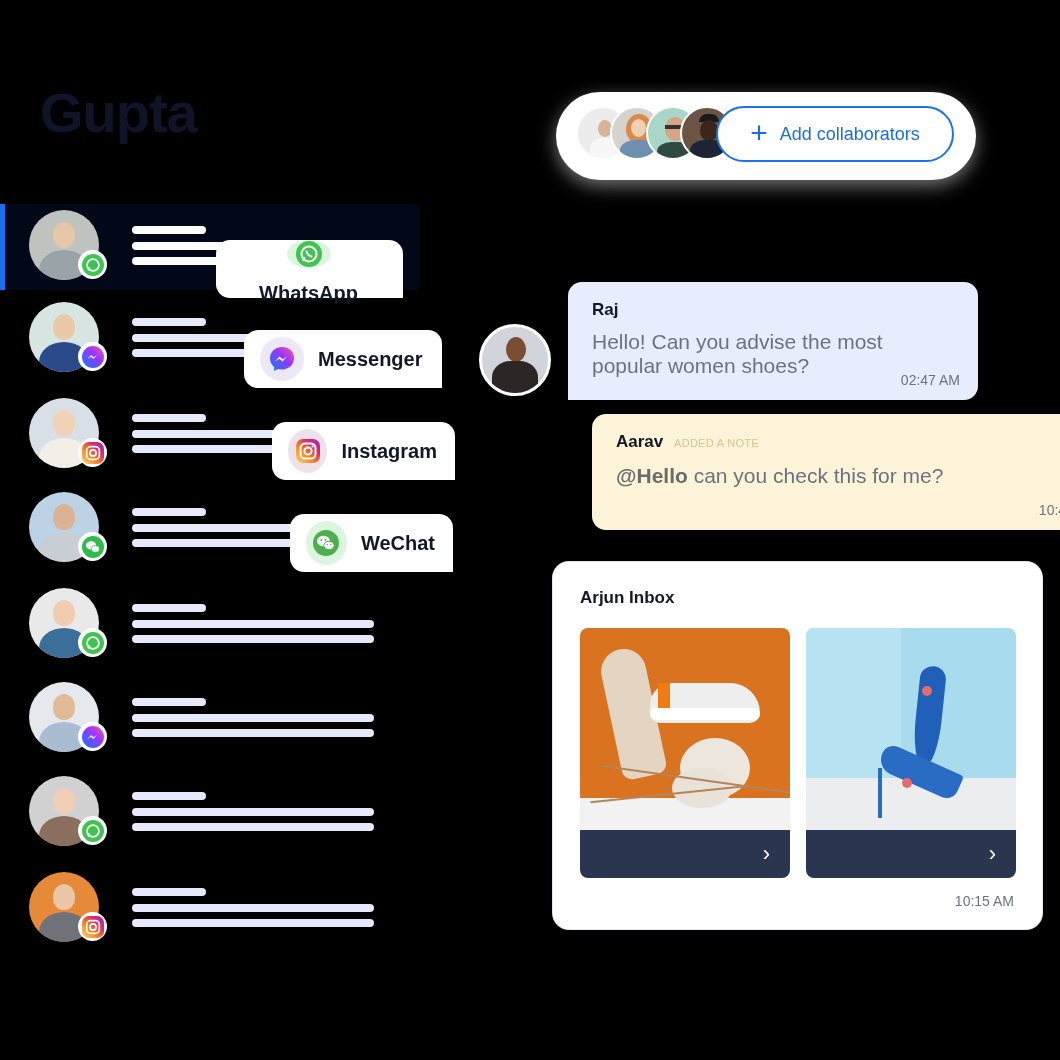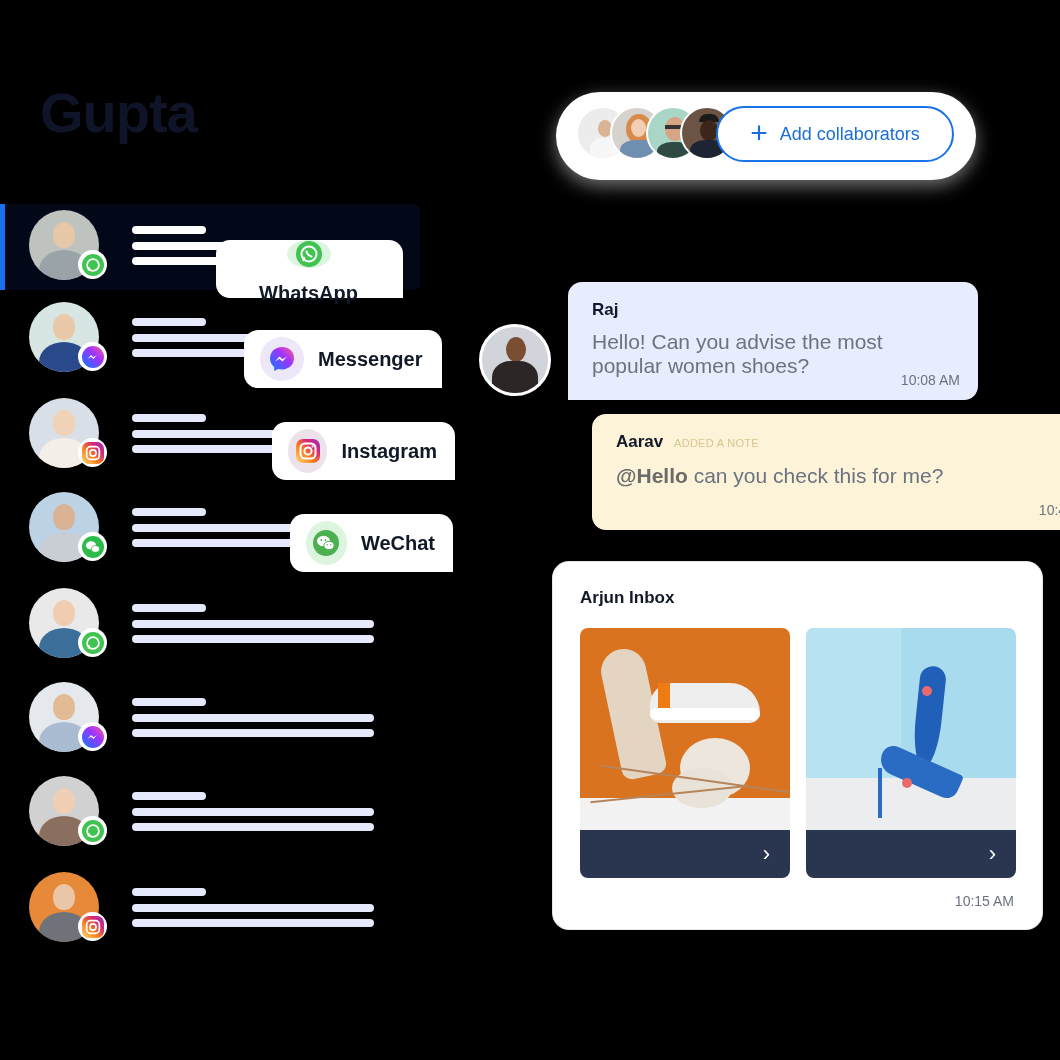--- a/index.html
+++ b/index.html
@@ -336,21 +336,21 @@
   </div>
 </div>
 
 <div class="raj-avatar">
   <div style="position:absolute;left:24px;top:10px;width:20px;height:25px;border-radius:50%;background:#7a4e33;"></div>
   <div style="position:absolute;left:10px;top:34px;width:46px;height:40px;border-radius:40% 40% 0 0;background:#2d2626;"></div>
 </div>
 <div class="bubble raj-bubble">
   <div class="sender">Raj</div>
   <div class="msg" style="width:350px;">Hello! Can you advise the most popular women shoes?</div>
-  <div class="time">10:08 AM</div>
+  <div class="time">02:47 AM</div>
 </div>
 
 <div class="bubble note-bubble">
   <div class="sender">
     <span>Aarav</span>
     <span class="note-tag">ADDED A NOTE</span>
   </div>
   <div class="msg" style="margin-top:12px;">
     <span class="mention">@Hello</span><span> can you check this for me?</span>
   </div>

